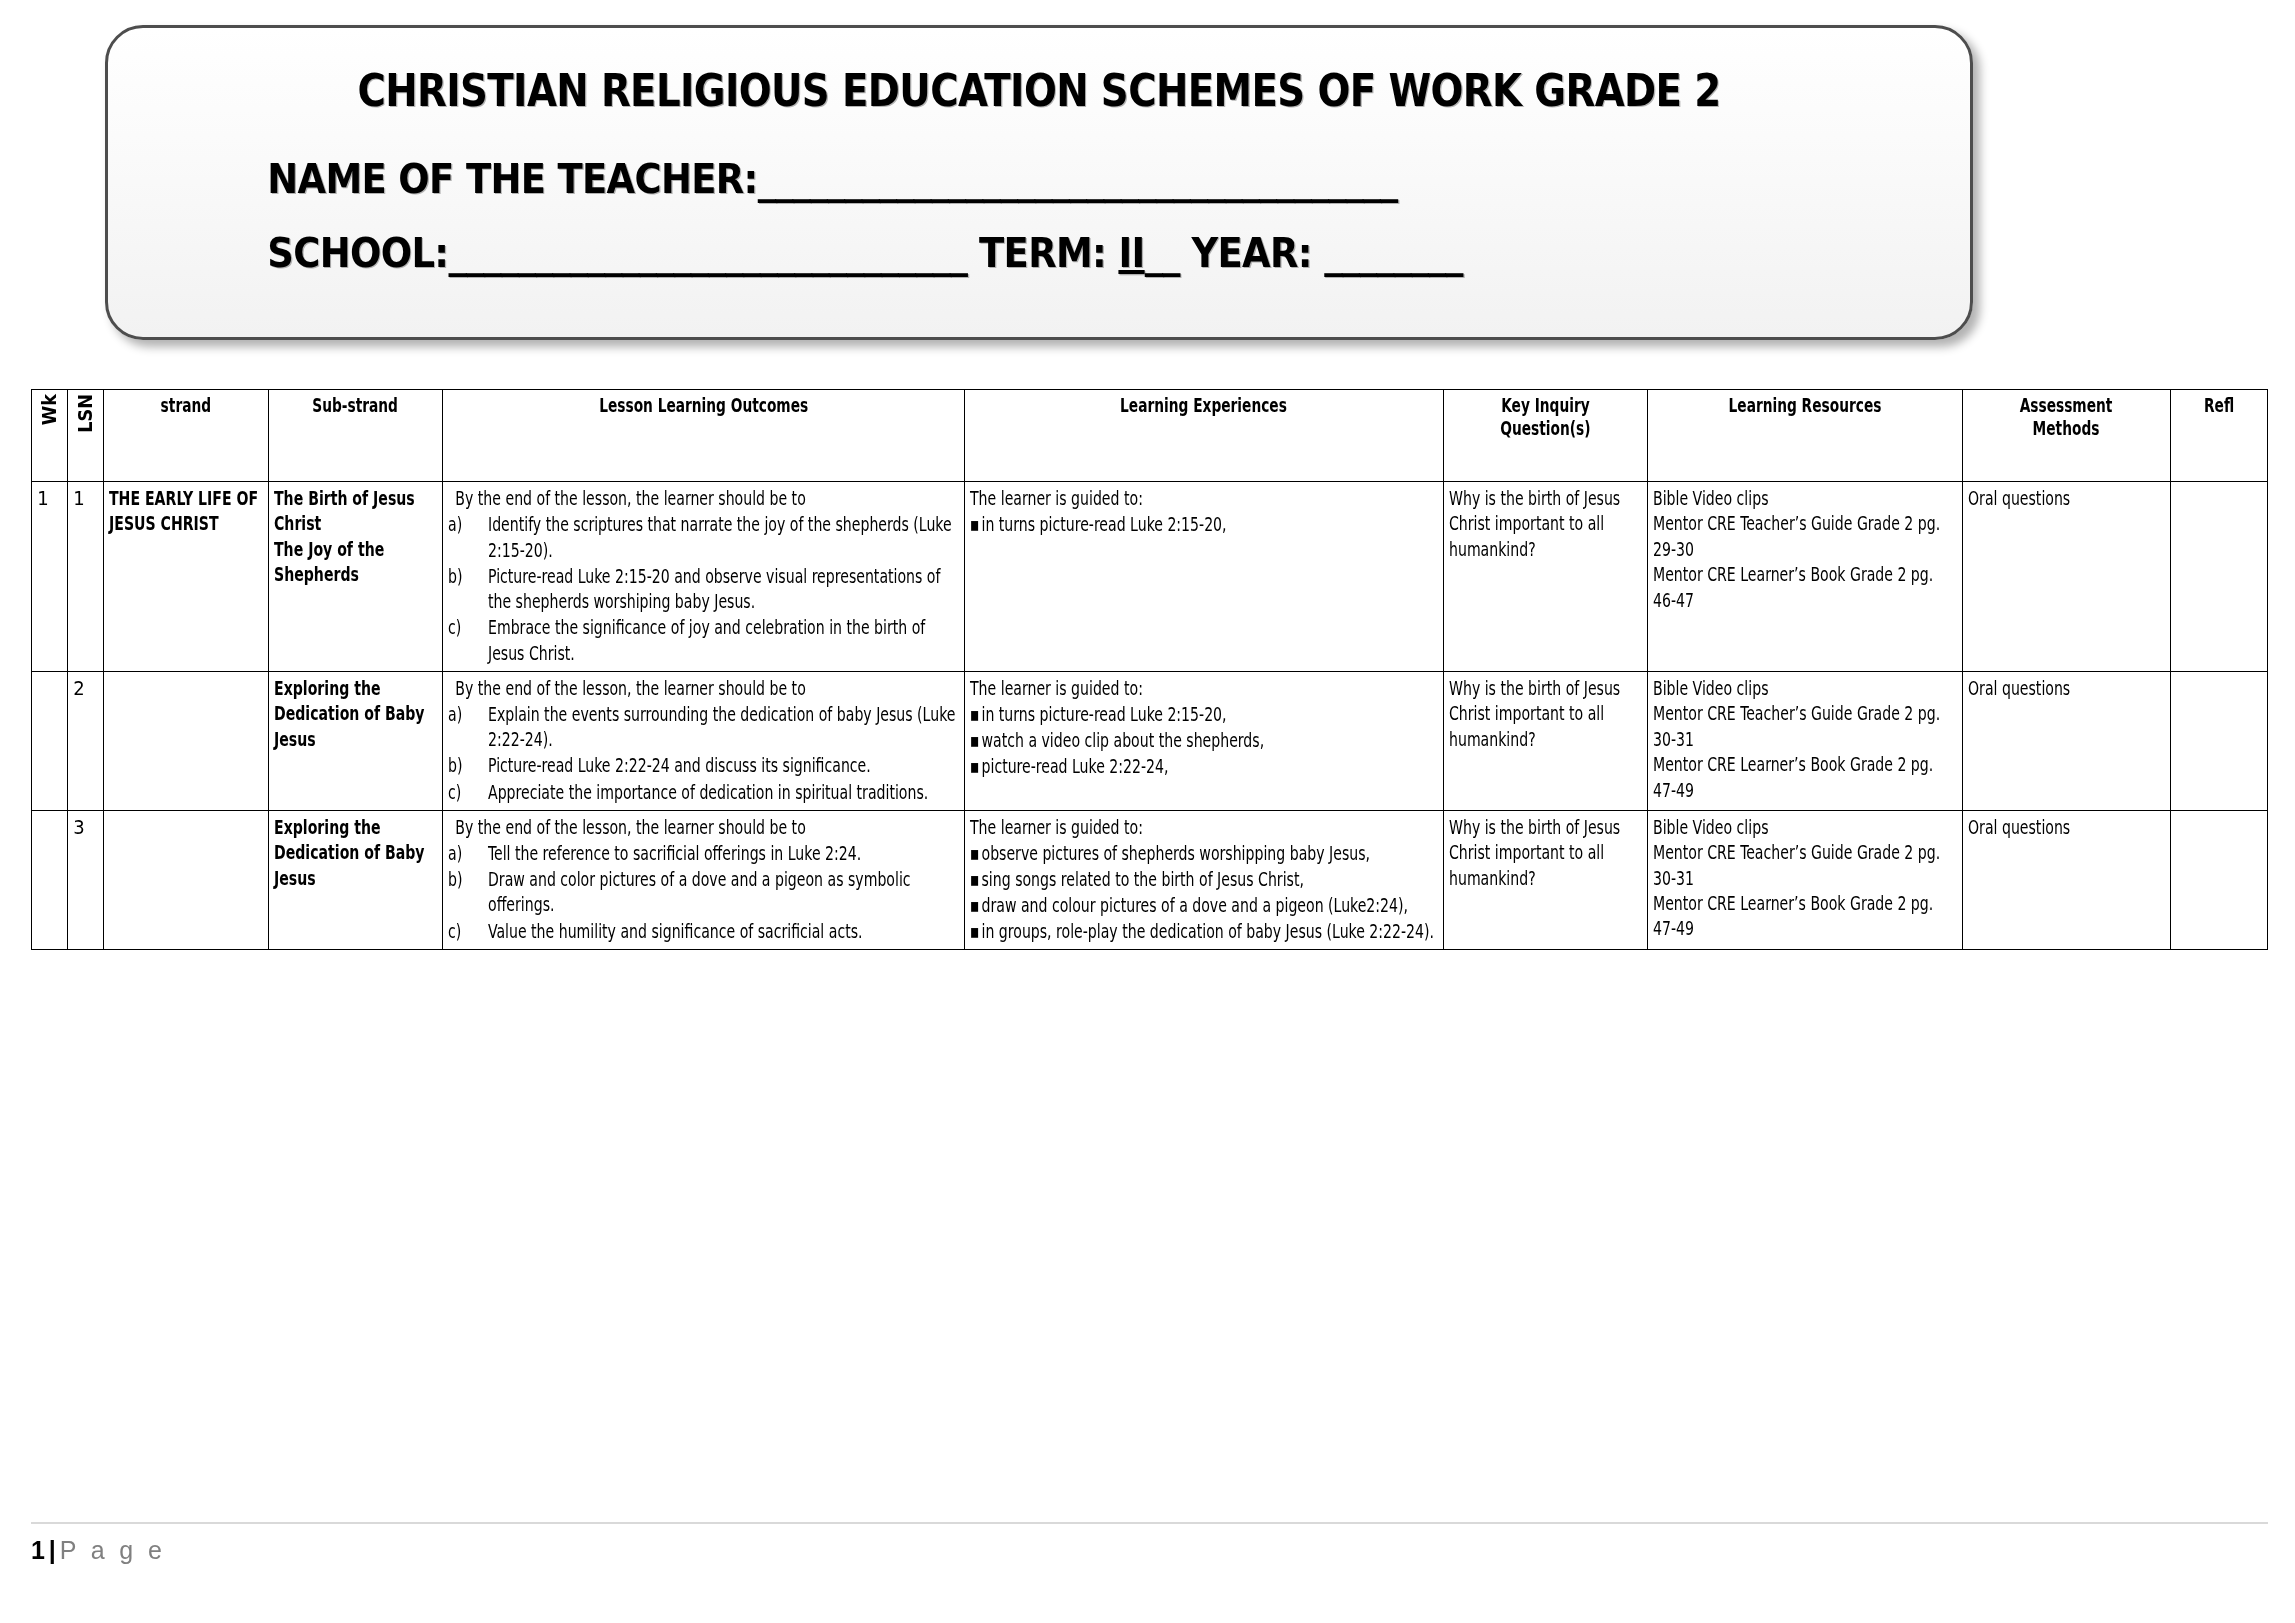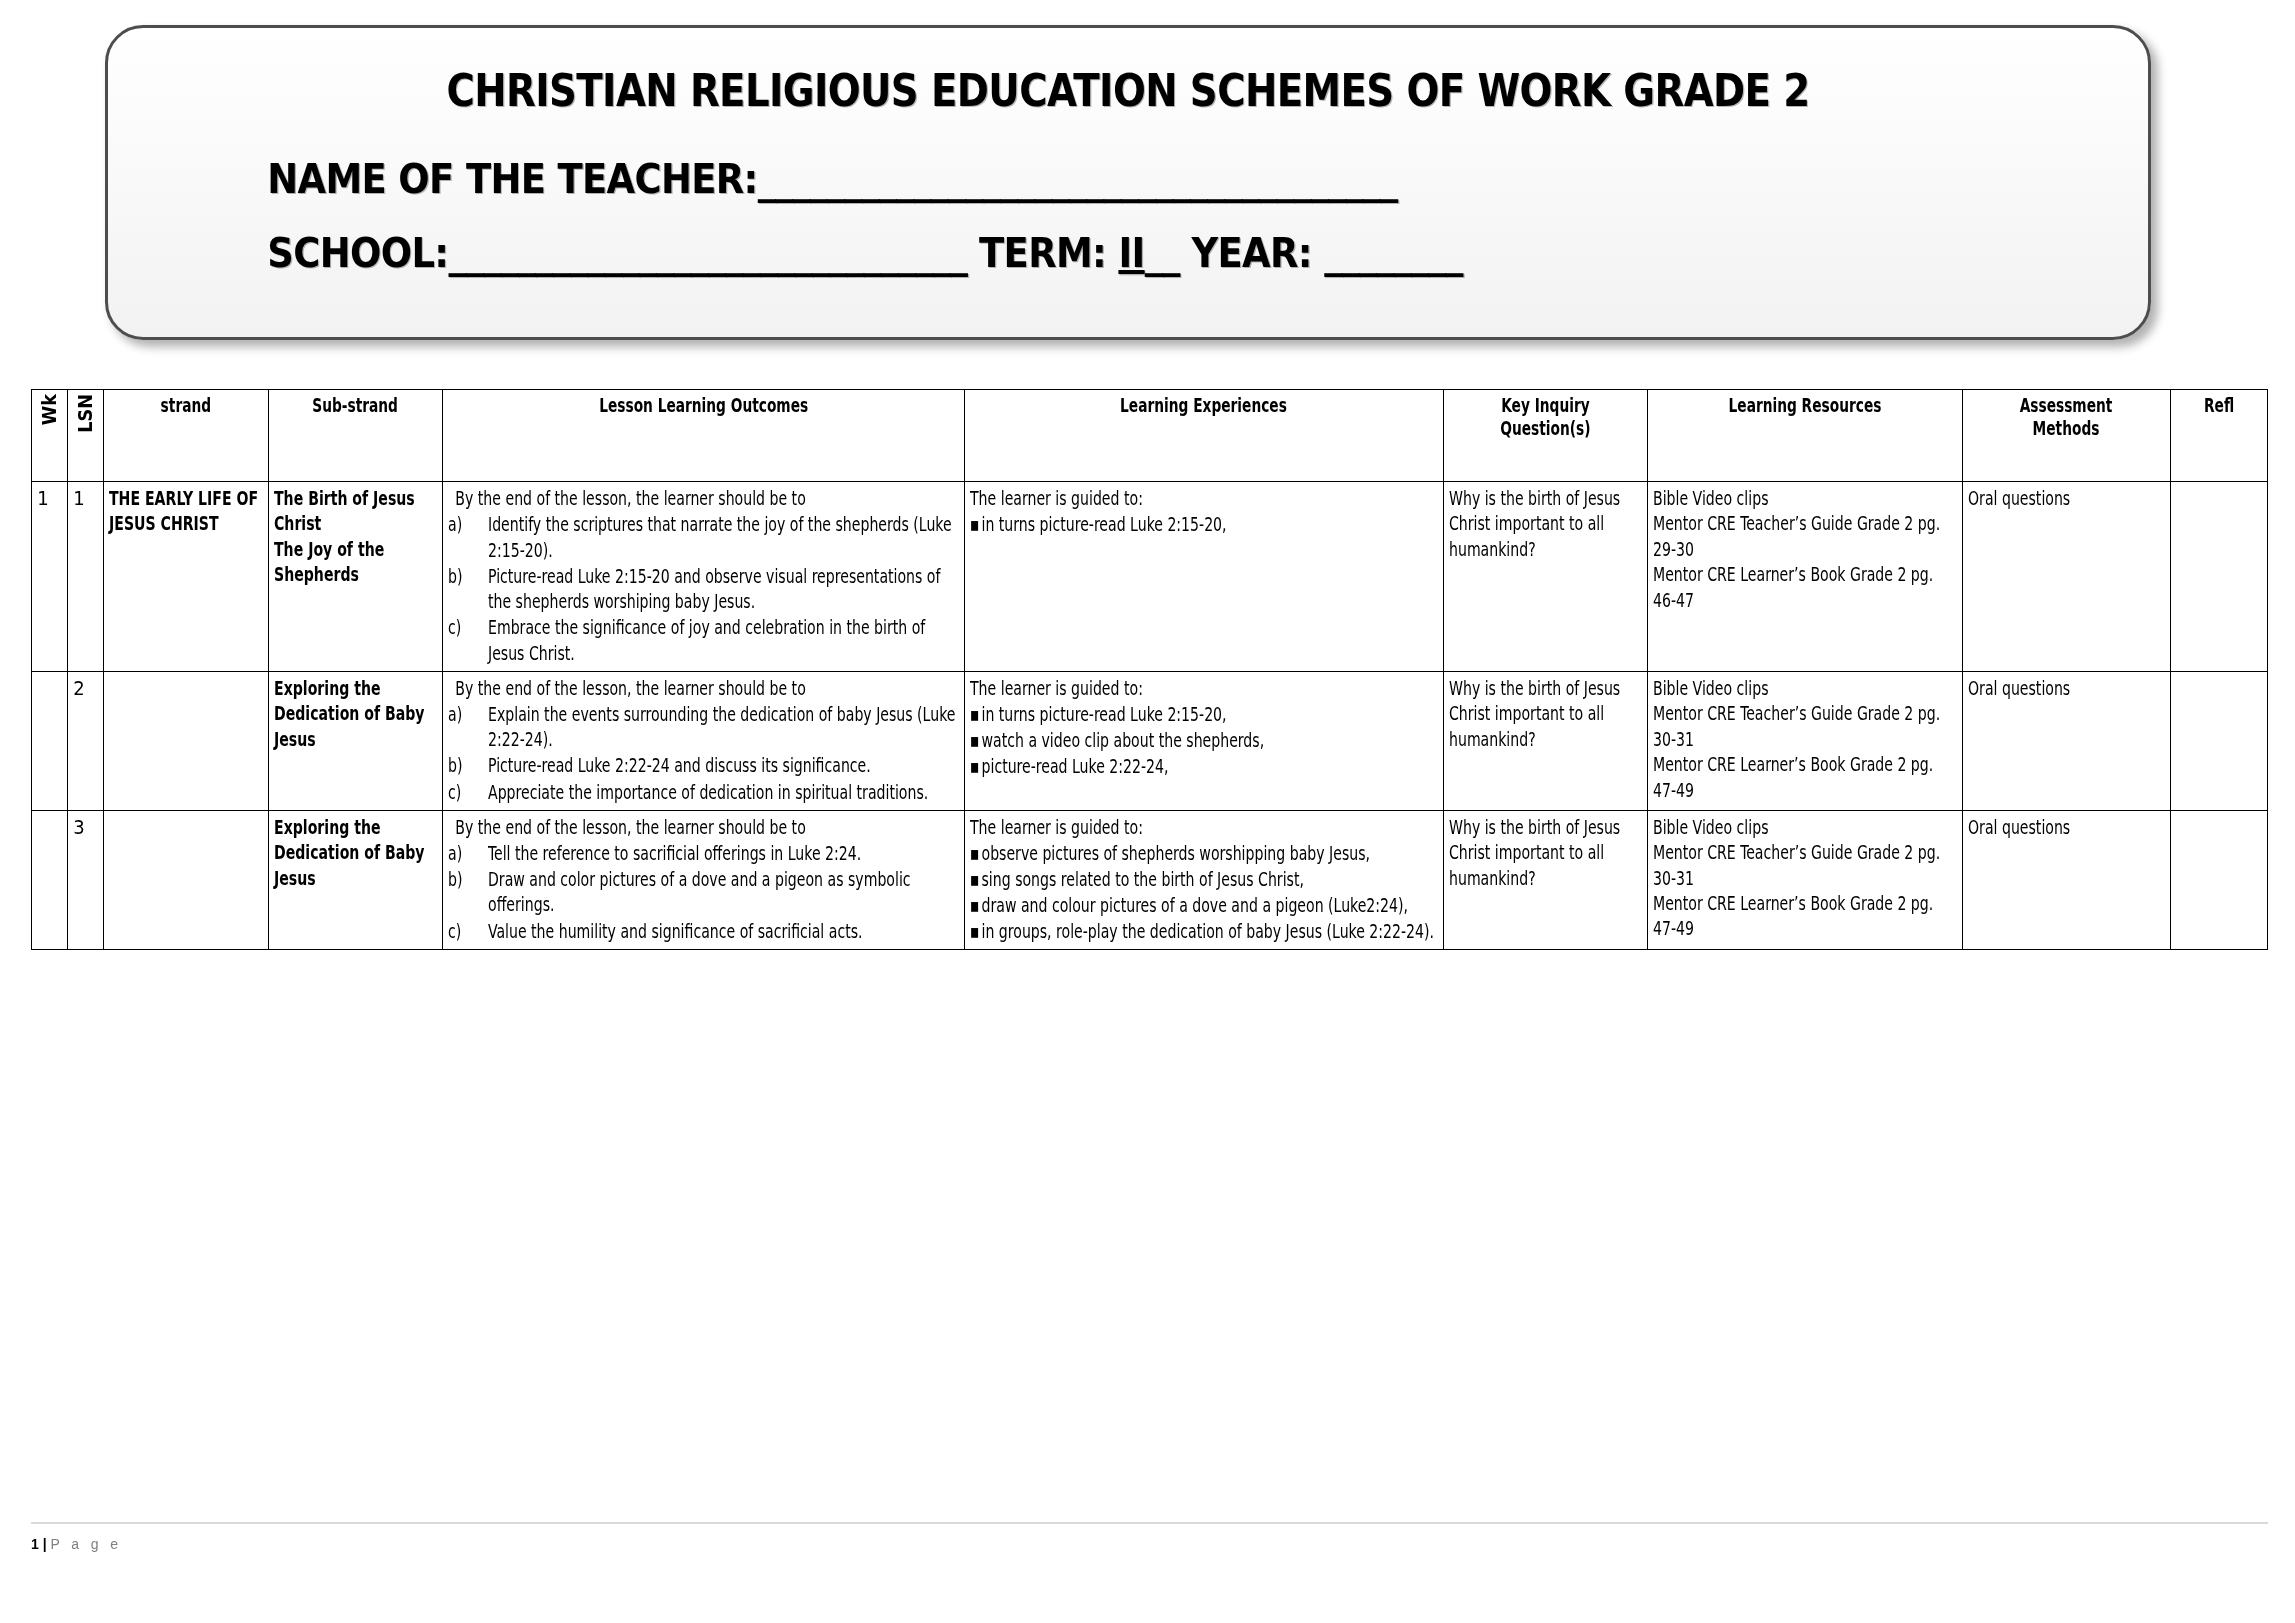--- a/index.html
+++ b/index.html
@@ -14,21 +14,21 @@
     color: #000000;
     position: relative;
     overflow: hidden;
   }
 
   
   .header-wrap {
     position: absolute;
     left: 105px;
     top: 25px;
-    width: 2046px;
+    width: 1868px;
     height: 315px;
   }
   .header-box {
     position: absolute;
     inset: 0;
     border: 3.3px solid #4d4d4d;
     border-radius: 38px;
     background: linear-gradient(180deg, #ffffff 0%, #fbfbfb 35%, #f2f2f2 100%);
     box-shadow: 6.5px 6.5px 9.2px rgba(0,0,0,0.30);
     box-sizing: border-box;
@@ -180,21 +180,21 @@
     top: 1522px;
     width: 2237px;
   }
   .footer-rule {
     border-top: 2px solid #d9d9d9;
     width: 100%;
   }
   .footer-text {
     margin-top: 11.8px;
     font-family: "Liberation Sans", sans-serif;
-    font-size: 14px;
+    font-size: 25px;
     color: #808080;
   }
   .footer-text .pg {
     color: #000000;
     font-weight: bold;
   }
   .footer-text .bar {
     color: #000000;
     font-weight: bold;
     padding: 0 3.9px;

